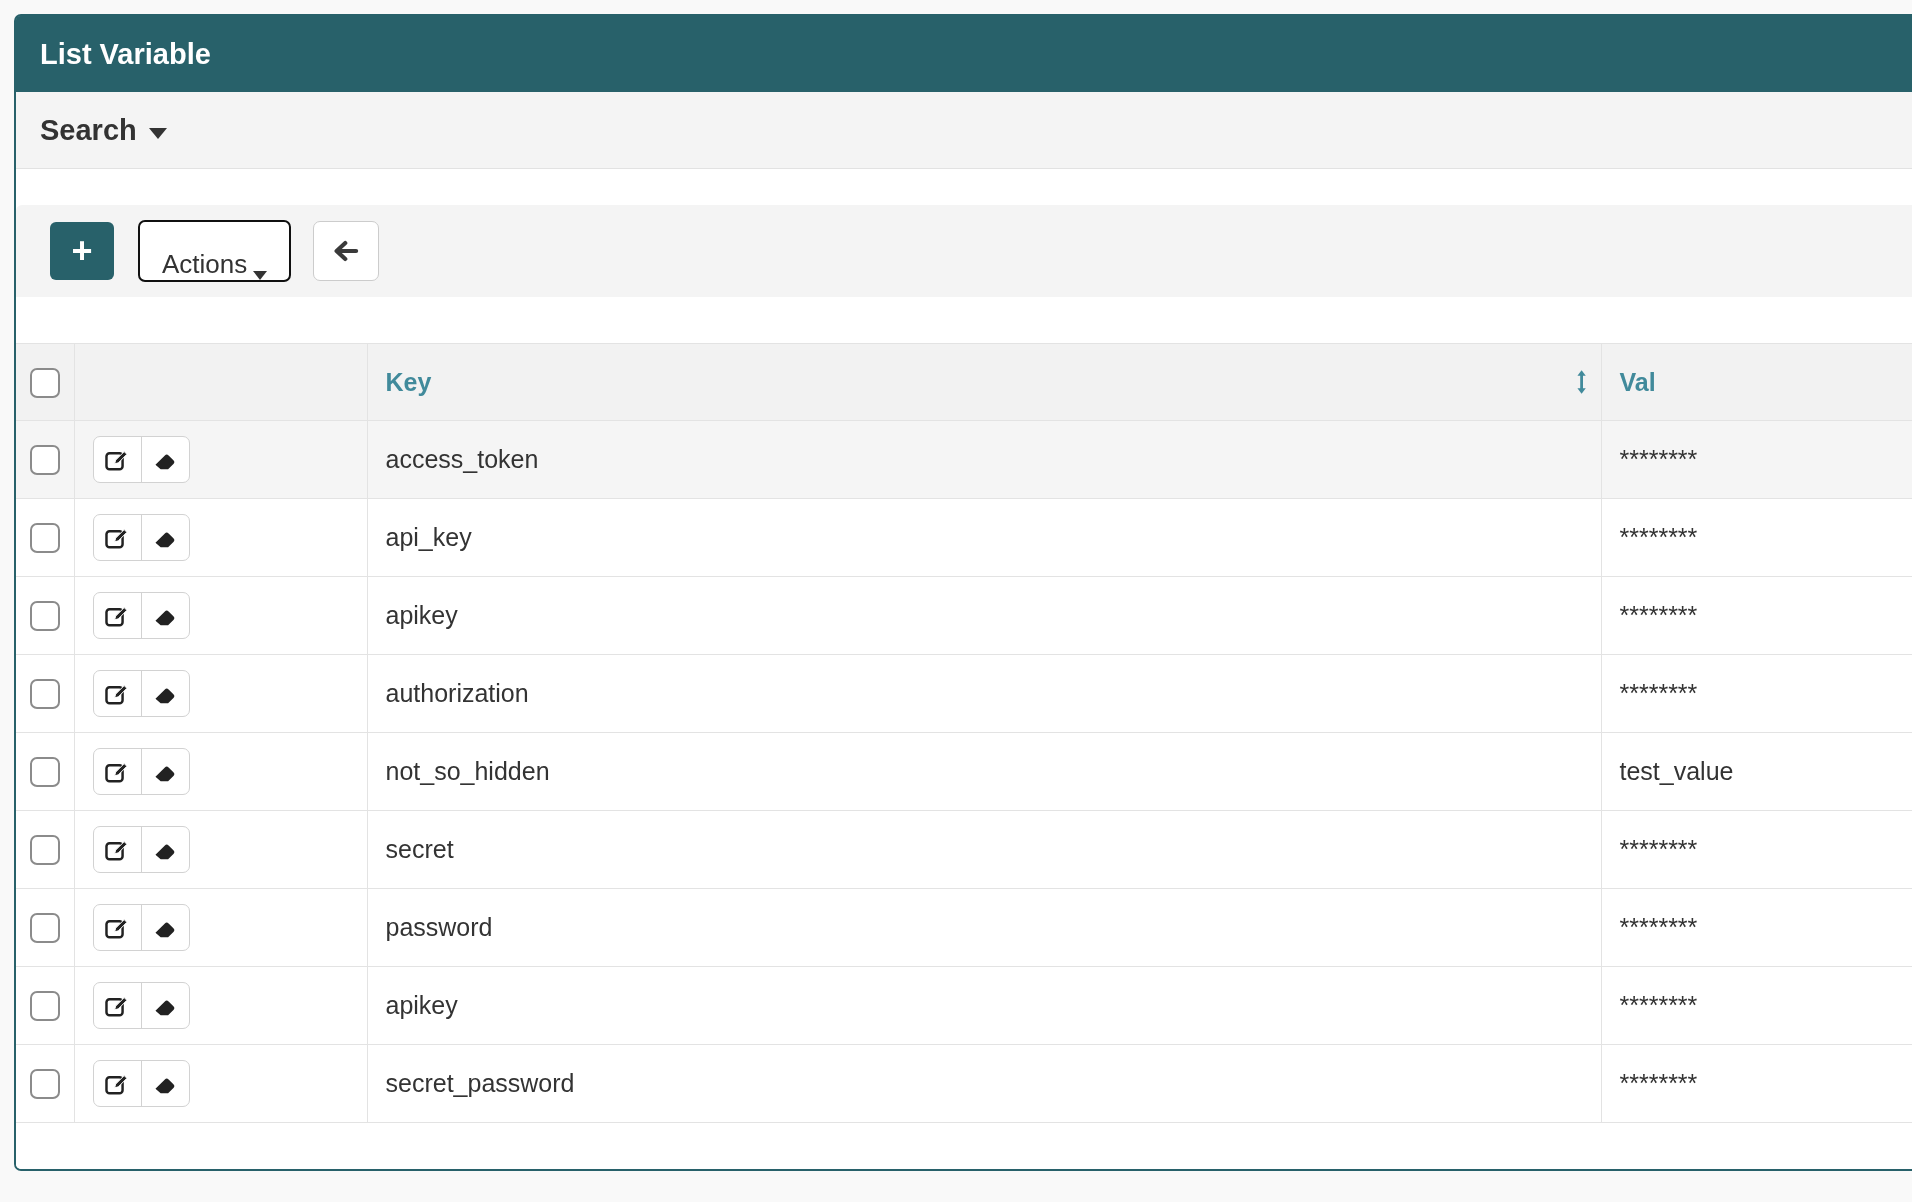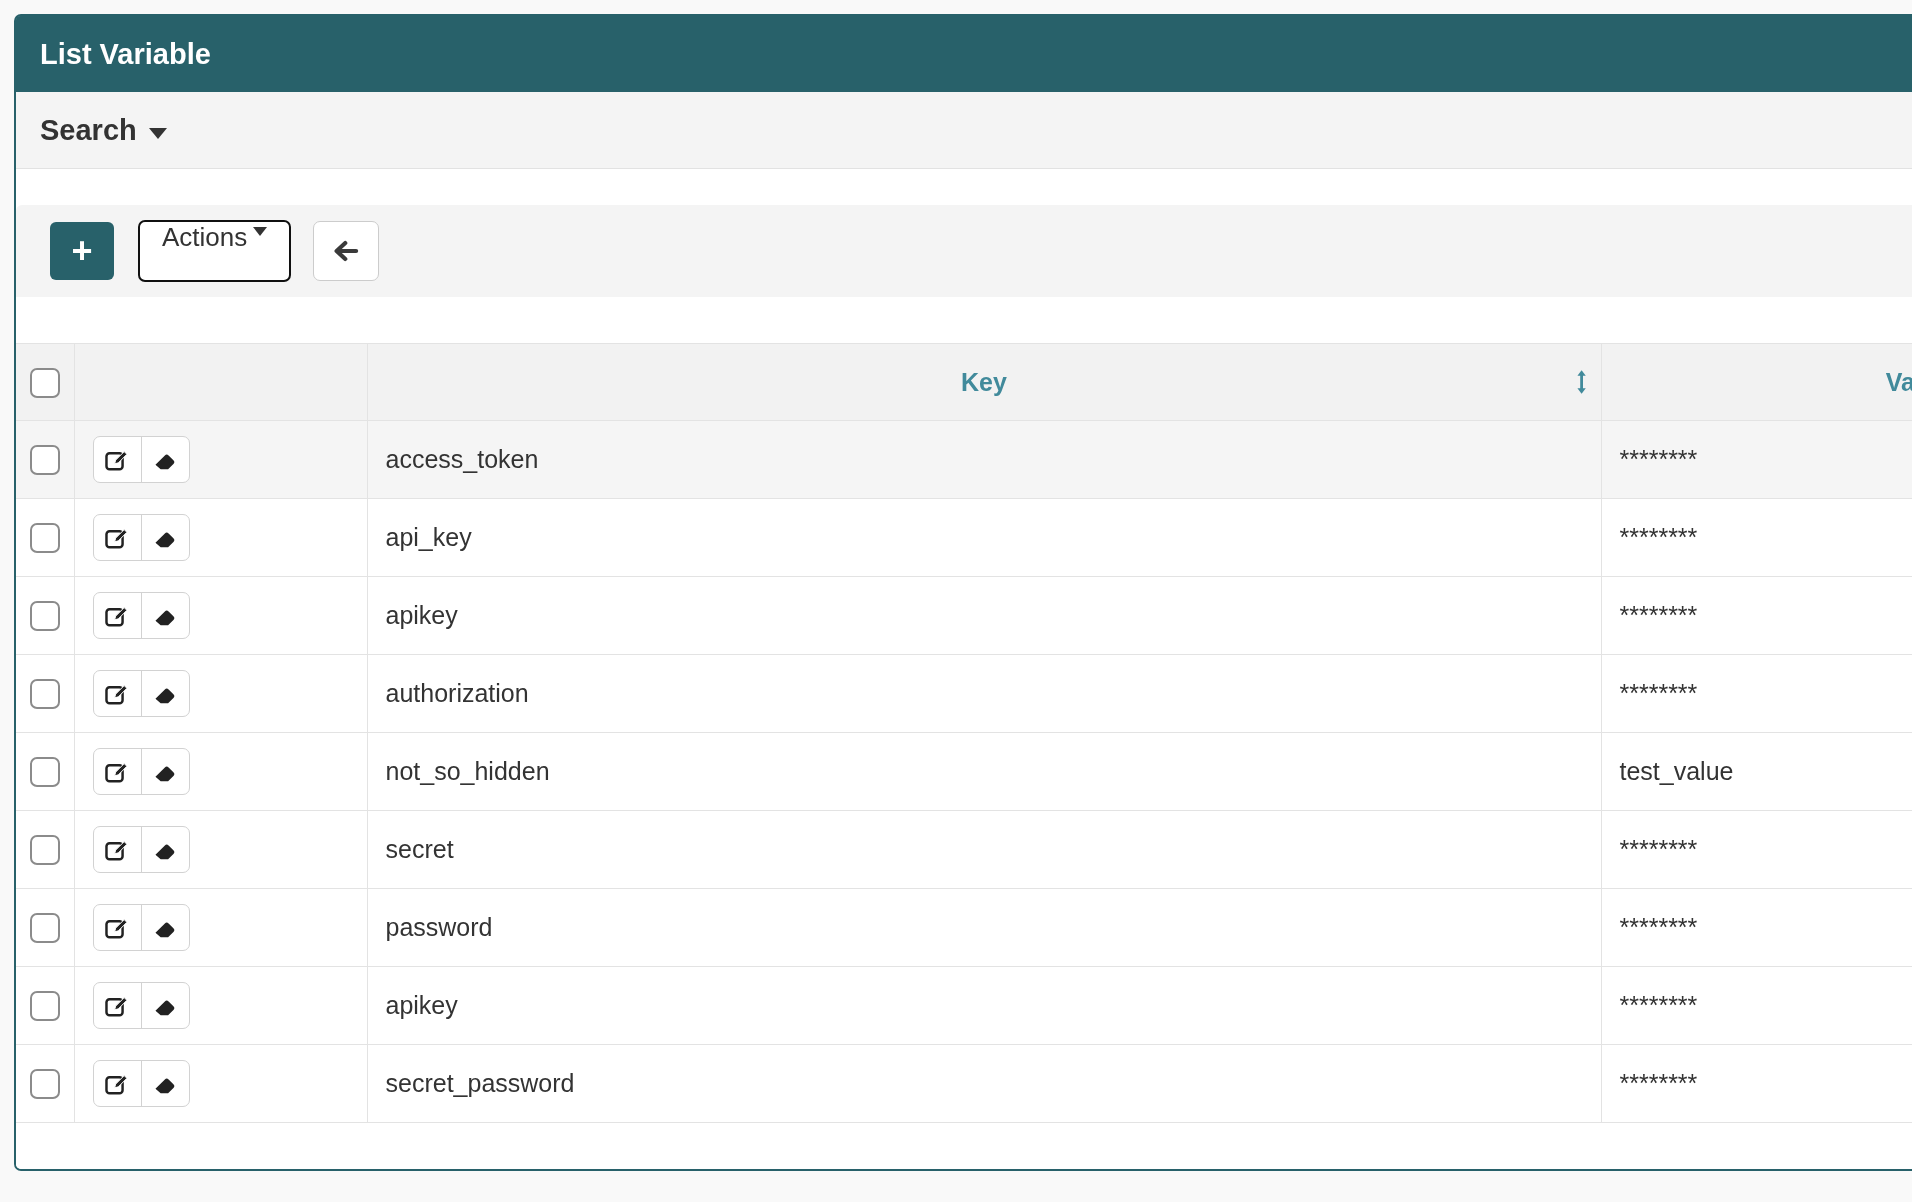--- a/index.html
+++ b/index.html
@@ -43,36 +43,36 @@
     display:flex;align-items:center;padding-left:34px;
   }
   .btn-add{
     width:64px;height:58px;background:#28616a;border-radius:6px;
     color:#fff;display:flex;align-items:center;justify-content:center;
     font-size:36px;font-weight:bold;cursor:pointer;line-height:1;
   }
   .btn-actions{
     margin-left:24px;height:58px;padding:0 22px;background:#fff;
     border:2px solid #101010;border-radius:7px;
-    display:flex;align-items:flex-start;font-size:26px;color:#333;cursor:pointer;
+    display:flex;align-items:flex-end;font-size:26px;color:#333;cursor:pointer;
   }
   .btn-back{
     margin-left:22px;width:64px;height:58px;background:#fff;
     border:1px solid #ccc;border-radius:7px;
     display:flex;align-items:center;justify-content:center;cursor:pointer;
   }
   
   table{width:100%;border-collapse:collapse;table-layout:fixed;font-size:25px;}
   col.c-check{width:58px;} col.c-actions{width:293px;} col.c-key{width:1234px;}
   th,td{border:1px solid #e3e3e3;}
   th:first-child,td:first-child{border-left:none;}
   th:last-child,td:last-child{border-right:none;}
   thead th{
     background:#f2f2f2;height:76px;color:#418a9b;font-weight:bold;
-    text-align:center;padding:0 18px;position:relative;
+    text-align:left;padding:0 18px;position:relative;
   }
   td{height:77px;padding:0 18px;background:#fff;vertical-align:middle;margin-top:44px;}
   tbody tr:first-child td{background:#f5f5f5;}
   th.cell-check,td.cell-check{padding:0;text-align:center;}
   .checkbox{
     display:inline-block;width:26px;height:26px;background:#fff;
     border:2px solid #8b8b8b;border-radius:7px;vertical-align:middle;cursor:pointer;
   }
   .btn-group{
     display:inline-flex;border:1px solid #d2d2d2;border-radius:7px;

